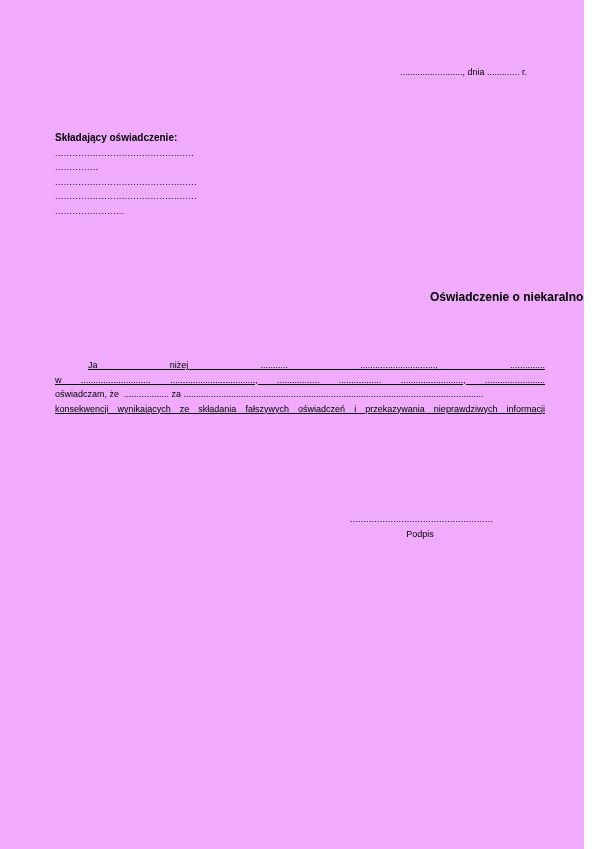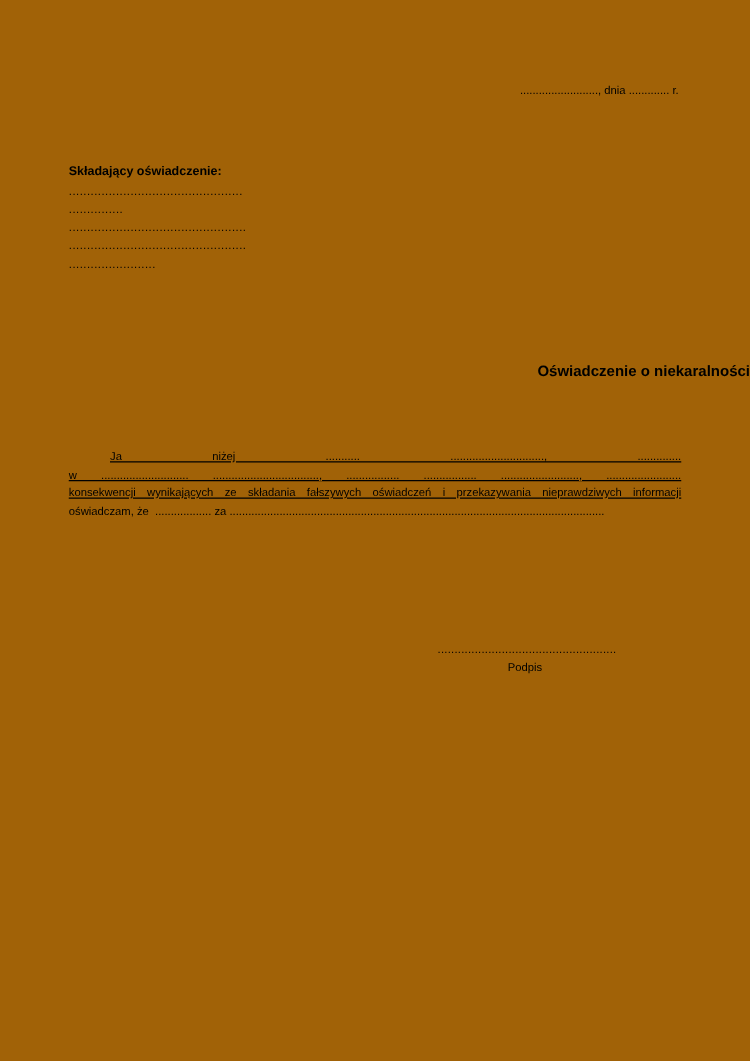--- a/index.html
+++ b/index.html
@@ -2,26 +2,27 @@
 <html><head>
 <meta charset="utf-8">
 <style>
   html, body {
     margin: 0;
     padding: 0;
     background: #ffffff;
   }
   .page {
     position: relative;
-    width: 600px;
+    width: 548px;
     height: 849px;
-    background: #a16207;
+    background: #f0abfc;
     color: #000000;
     font-family: "Liberation Sans", sans-serif;
     overflow: hidden;
+    padding-left: 36px;
   }
   .date-line {
     position: absolute;
     top: 66px;
     right: 57px;
     font-size: 9px;
     line-height: 12px;
     white-space: nowrap;
   }
   .declarant {
@@ -98,22 +99,22 @@
     <div class="blank-line">.................................................</div>
     <div class="blank-line">.................................................</div>
     <div class="blank-line">........................</div>
   </div>
 
   <h1 class="title">Oświadczenie o niekaralności</h1>
 
   <div class="body-par">
     <div class="body-line just indent">Ja niżej ........... .............................., ..............</div>
     <div class="body-line just">w ............................ .................................., ................. ................. ........................., ........................</div>
+    <div class="body-line">oświadczam, że &nbsp;.................. za ........................................................................................................................</div>
     <div class="body-line just">konsekwencji wynikających ze składania fałszywych oświadczeń i przekazywania nieprawdziwych informacji</div>
-    <div class="body-line">oświadczam, że &nbsp;.................. za ........................................................................................................................</div>
   </div>
 
   <div class="signature">
     <div class="sig-dots">.....................................................</div>
     <div class="sig-label">Podpis</div>
   </div>
 
 </div>
 
 </body></html>

